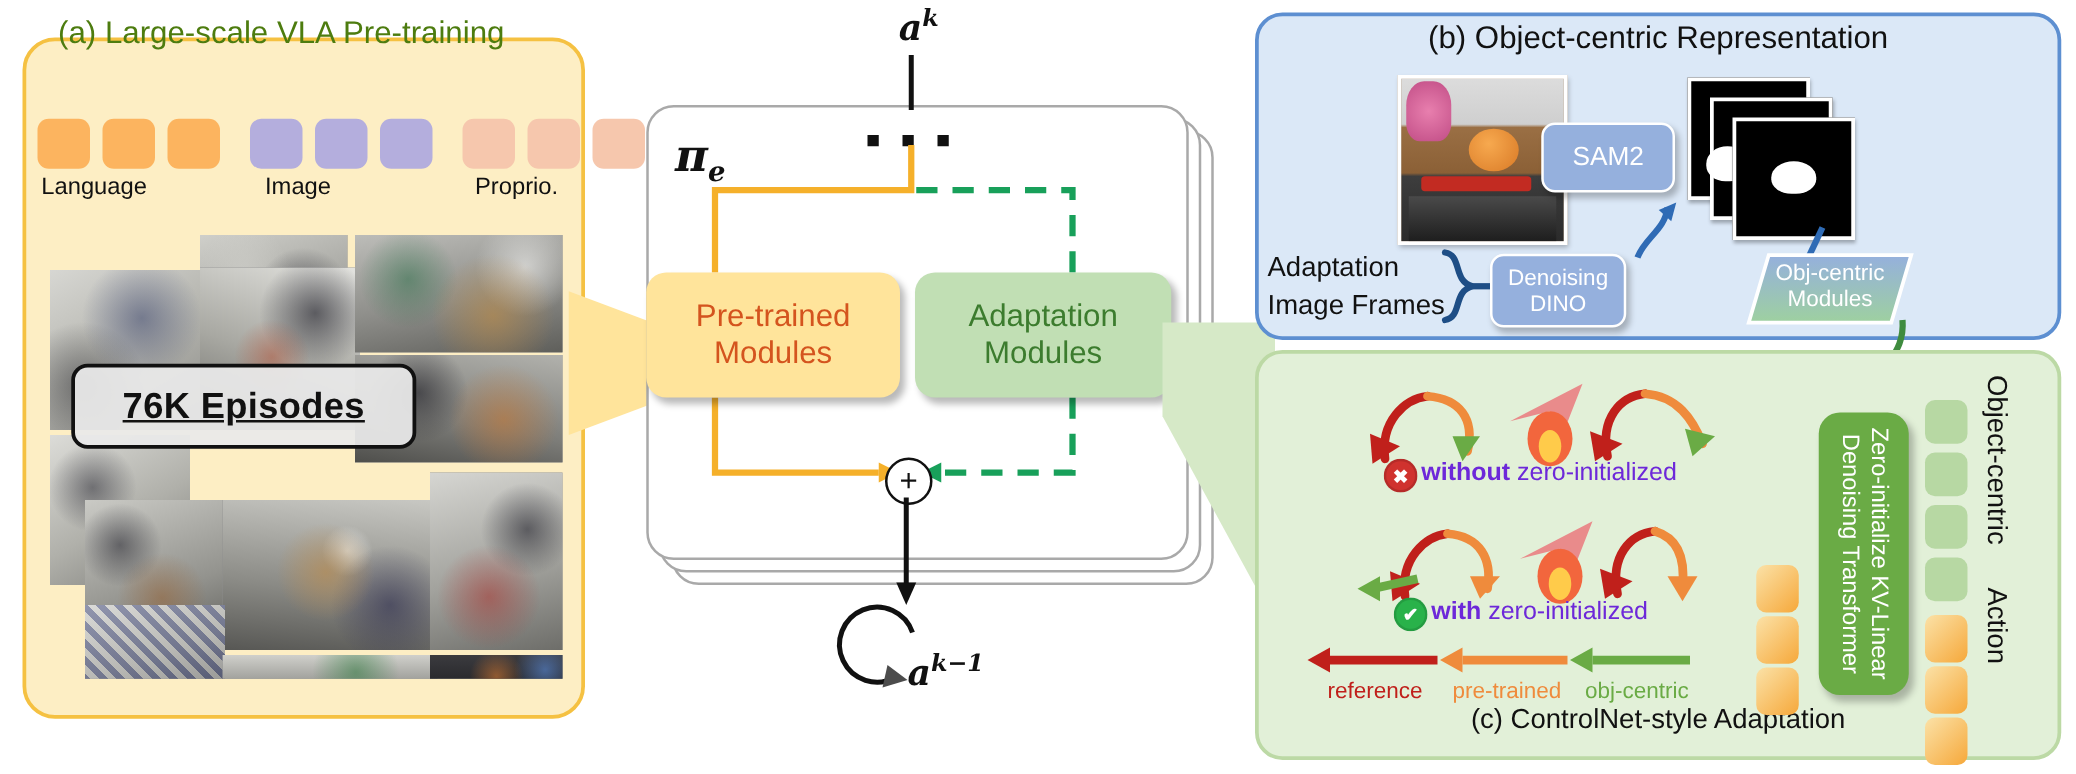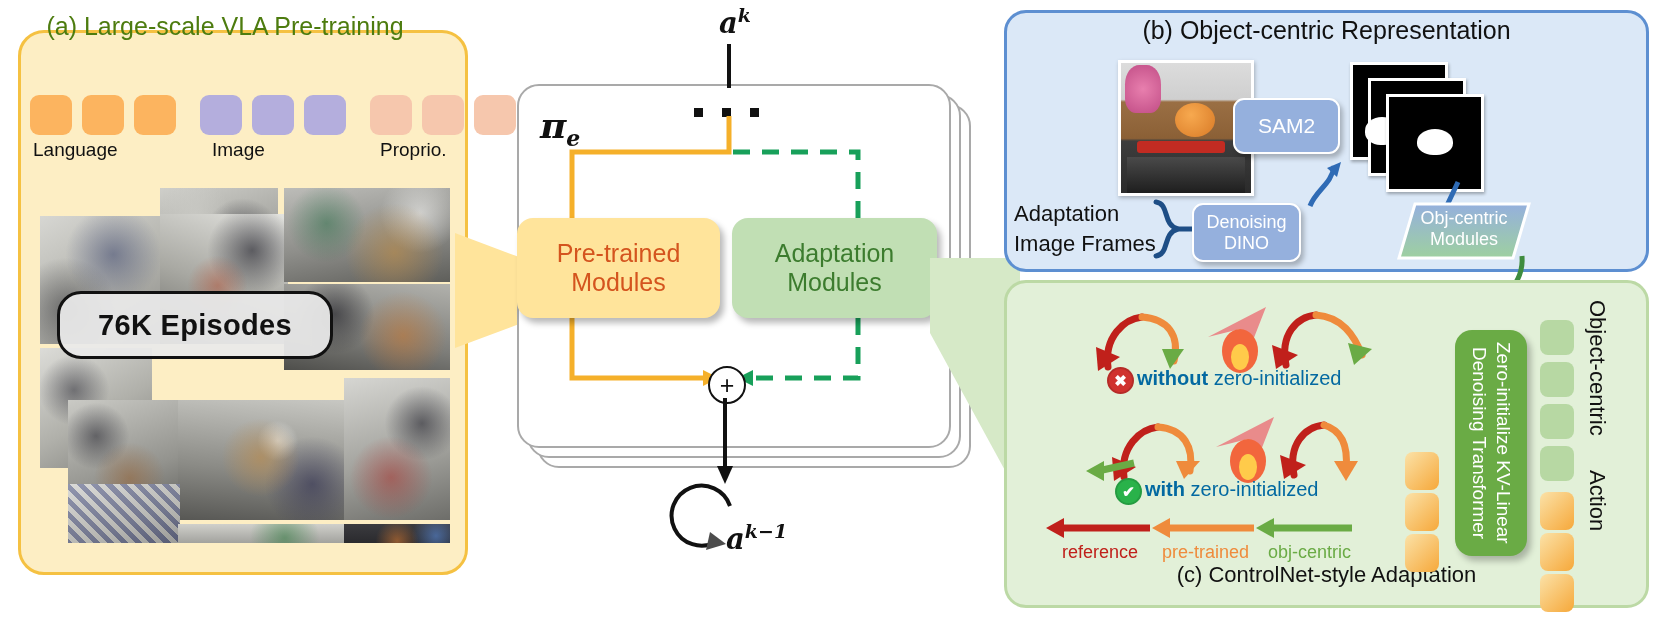--- a/index.html
+++ b/index.html
@@ -18,23 +18,23 @@
   .tok-lang{background:#fcb45f;}
   .tok-img{background:#b4aedd;}
   .tok-prop{background:#f6c7ad;}
   .tokcaption{position:absolute;top:44px;font-size:19px;color:#111;white-space:nowrap;}
 
   
   #mosaic{left:40px;top:188px;width:410px;height:355px;overflow:hidden;}
   .mcell{position:absolute;background:#8d8d8d;overflow:hidden;}
   .mcell i{position:absolute;inset:0;display:block;}
   #episodes-badge{left:57px;top:291px;width:270px;height:62px;
-      background:rgba(233,233,233,0.93);border:3px solid #111;border-radius:24px;
+      background:rgba(233,233,233,0.93);border:3px solid #111;border-radius:13px;
       display:flex;align-items:center;justify-content:center;
-      font-size:29px;font-weight:bold;color:#111;letter-spacing:.3px;}
+      font-size:29px;font-weight:bold;color:#111;letter-spacing:.3px;text-decoration:underline;}
 
   
   #funnel-a{left:455px;top:233px;width:80px;height:115px;}
 
   
   .pcard{background:#ffffff;border:2px solid #a9a9a9;border-radius:22px;}
   #pcard3{left:537px;top:104px;width:430px;height:360px;}
   #pcard2{left:527px;top:94px;width:430px;height:360px;}
   #pcard1{left:517px;top:84px;width:430px;height:360px;}
   #pi-label{left:540px;top:104px;font-size:36px;font-style:italic;font-weight:bold;
@@ -81,21 +81,21 @@
   #mask3{left:1386px;top:94px;width:92px;height:92px;}
   .blob{position:absolute;background:#fff;border-radius:50% 50% 45% 45%;}
   #instr-label{left:1014px;top:201px;font-size:22px;}
   #demo-label{left:1014px;top:231px;font-size:22px;}
   #brace-b{left:1152px;top:198px;width:42px;height:62px;}
 
   
   #panel-c{left:1004px;top:280px;width:645px;height:328px;
       background:#e2f0d8;border:3px solid #bcd9a5;border-radius:22px;box-sizing:border-box;}
   #panel-c-title{left:1004px;top:562px;width:645px;text-align:center;font-size:22px;}
-  .row-label{position:absolute;font-size:20px;white-space:nowrap;color:#0369a1;}
+  .row-label{position:absolute;font-size:20px;white-space:nowrap;color:#6d28d9;}
   .row-label b{font-weight:bold;}
   .badge{position:absolute;width:23px;height:23px;border-radius:50%;
       display:flex;align-items:center;justify-content:center;color:#fff;
       font-size:15px;font-weight:bold;border:2px solid rgba(0,0,0,.12);}
   .badge.x{background:#d0322e;}
   .badge.ok{background:#29b24a;}
   #lbl-without{left:1137px;top:367px;}
   #lbl-with{left:1145px;top:478px;}
   #badge-x{left:1107px;top:367px;}
   #badge-ok{left:1115px;top:478px;}

